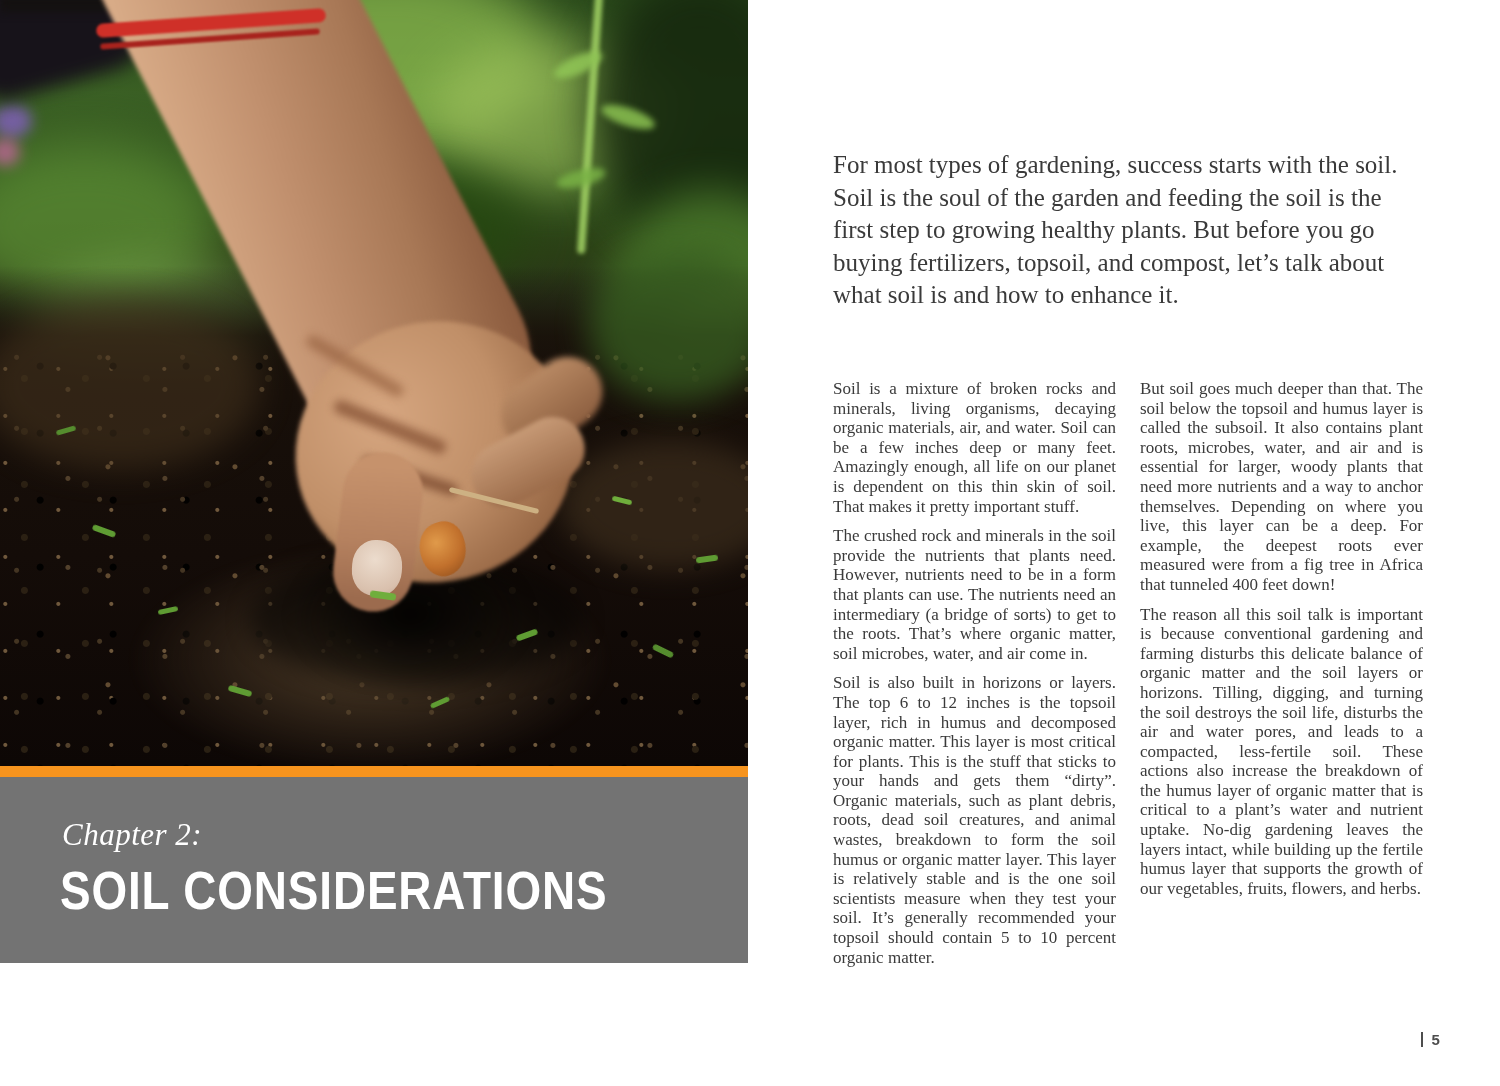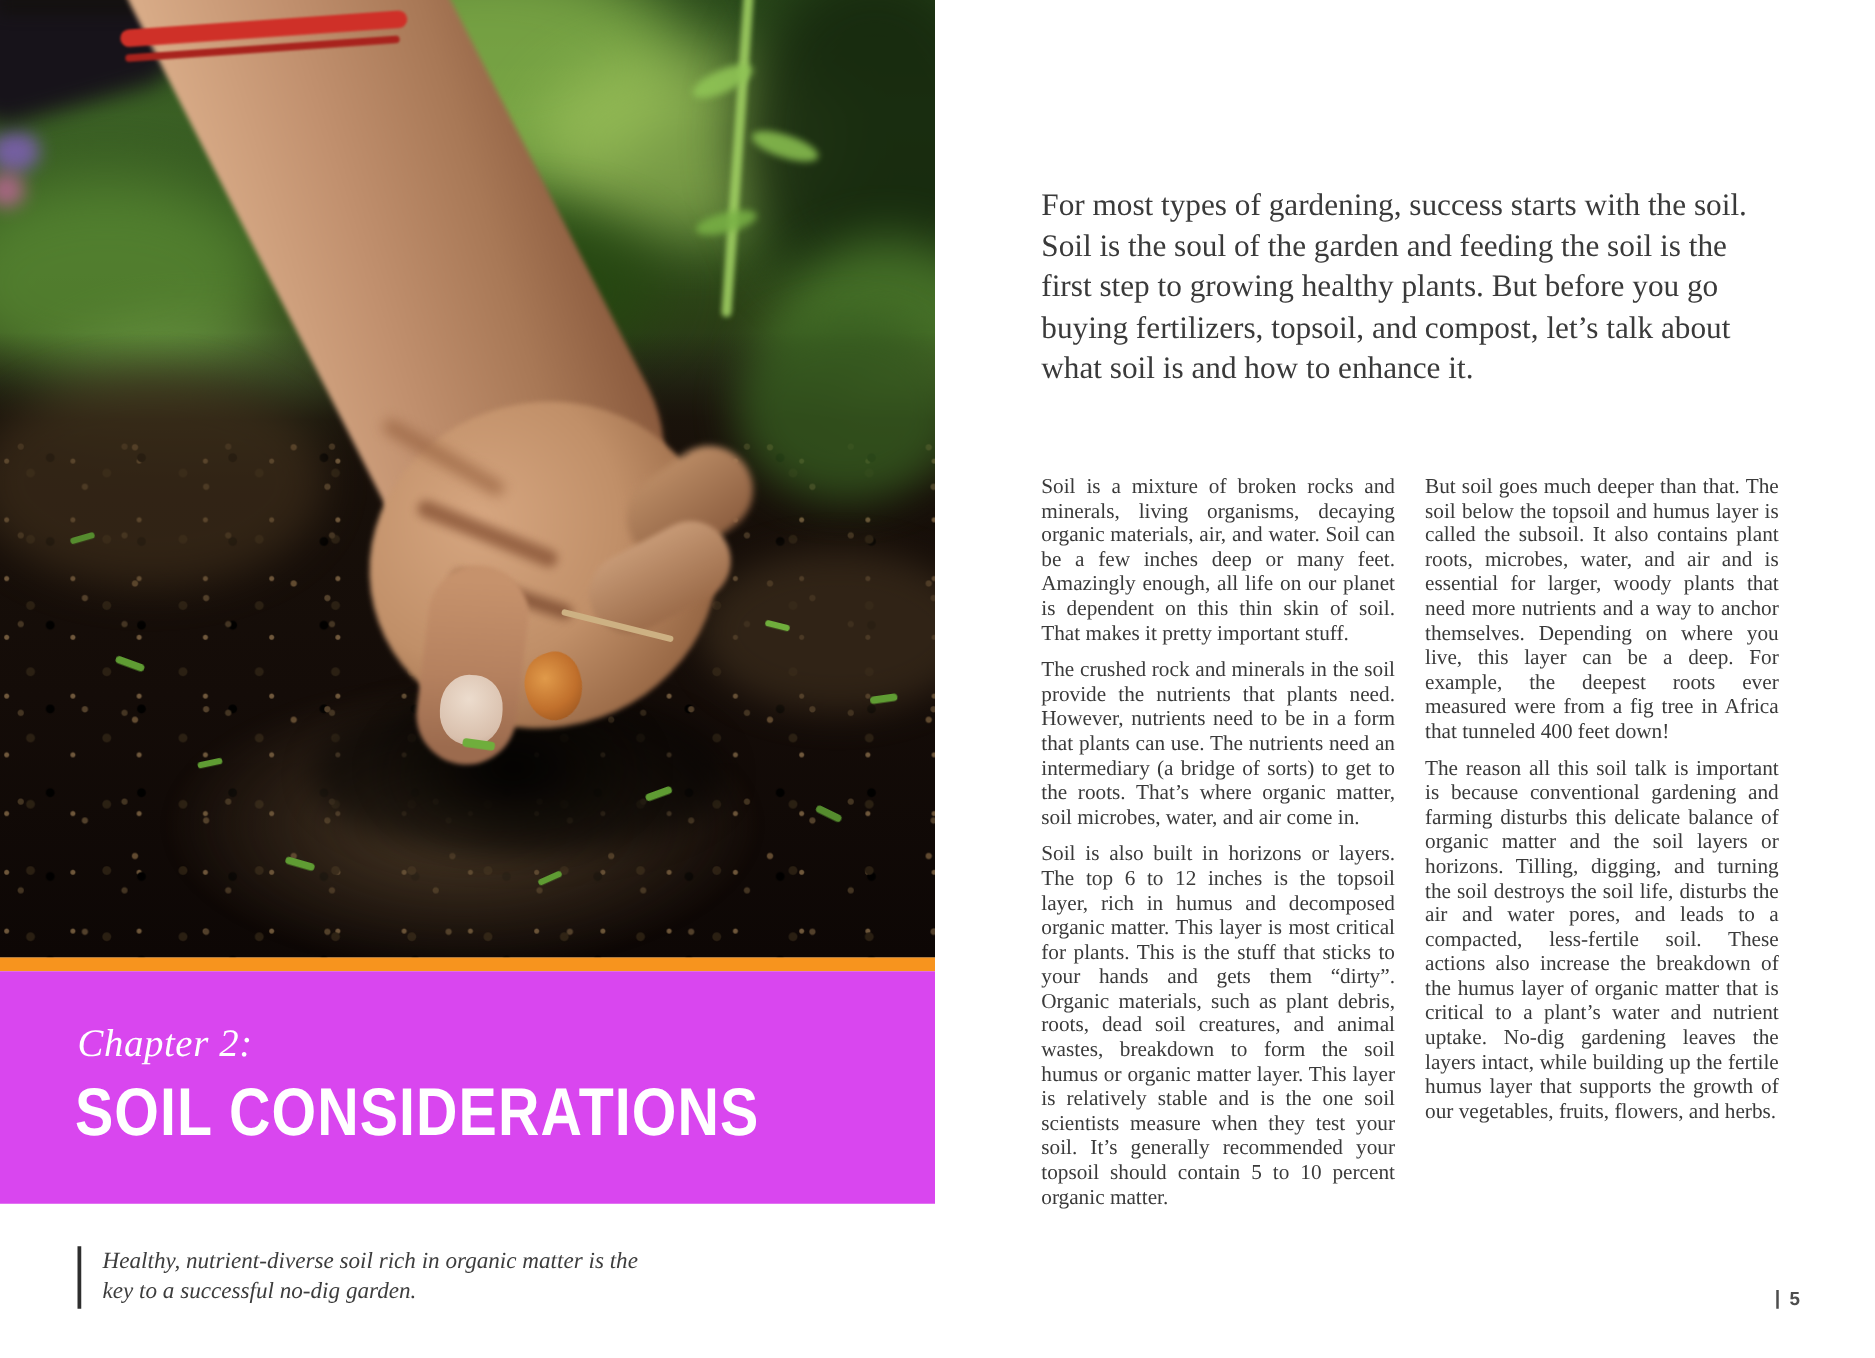--- a/index.html
+++ b/index.html
@@ -172,29 +172,25 @@
     <div class="sprig" style="left:612px;top:498px;width:20px;height:5px;transform:rotate(14deg);background:#6fae3c;"></div>
     <div class="sprig" style="left:696px;top:556px;width:22px;height:6px;transform:rotate(-8deg);"></div>
     <div class="sprig" style="left:228px;top:688px;width:24px;height:6px;transform:rotate(16deg);"></div>
     <div class="sprig" style="left:430px;top:700px;width:20px;height:5px;transform:rotate(-24deg);"></div>
     <div class="sprig" style="left:652px;top:648px;width:22px;height:6px;transform:rotate(26deg);background:#558c2e;"></div>
     <div class="sprig" style="left:56px;top:428px;width:20px;height:5px;transform:rotate(-16deg);background:#558c2e;"></div>
   </div>
 
   <div class="accent" style="background: rgb(247, 148, 30);"></div>
 
-  <div class="titleblock" style="background: #d946ef;">
+  <div class="titleblock" style="background: #737373;">
     <div class="chapterlabel">Chapter 2:</div>
     <div class="chaptertitle">SOIL CONSIDERATIONS</div>
   </div>
 
-  <div class="caption">
-    <div class="capbar"></div>
-    <div class="captext">Healthy, nutrient-diverse soil rich in organic matter is the key to a successful no-dig garden.</div>
-  </div>
 
   <div class="intro">For most types of gardening, success starts with the soil. Soil is the soul of the garden and feeding the soil is the first step to growing healthy plants. But before you go buying fertilizers, topsoil, and compost, let’s talk about what soil is and how to enhance it.</div>
 
   <div class="cols">
     <div class="col">
       <p>Soil is a mixture of broken rocks and minerals, living organisms, decaying organic materials, air, and water. Soil can be a few inches deep or many feet. Amazingly enough, all life on our planet is dependent on this thin skin of soil. That makes it pretty important stuff.</p>
       <p>The crushed rock and minerals in the soil provide the nutrients that plants need. However, nutrients need to be in a form that plants can use. The nutrients need an intermediary (a bridge of sorts) to get to the roots. That’s where organic matter, soil microbes, water, and air come in.</p>
       <p>Soil is also built in horizons or layers. The top 6 to 12 inches is the topsoil layer, rich in humus and decomposed organic matter. This layer is most critical for plants. This is the stuff that sticks to your hands and gets them “dirty”. Organic materials, such as plant debris, roots, dead soil creatures, and animal wastes, breakdown to form the soil humus or organic matter layer. This layer is relatively stable and is the one soil scientists measure when they test your soil. It’s generally recommended your topsoil should contain 5 to 10 percent organic matter.</p>
     </div>
     <div class="col">

